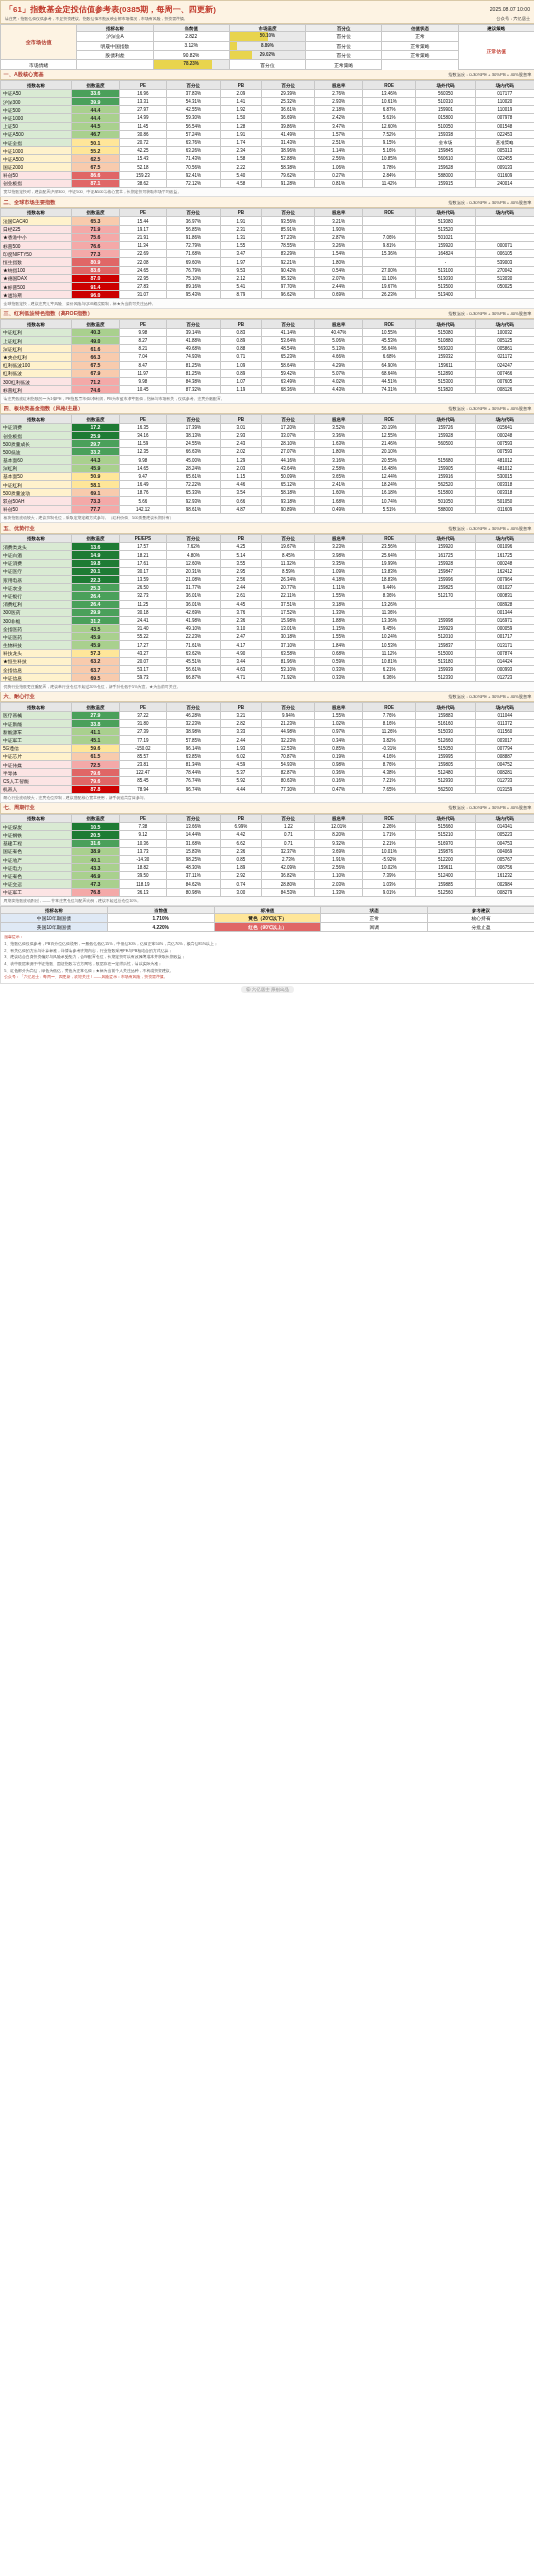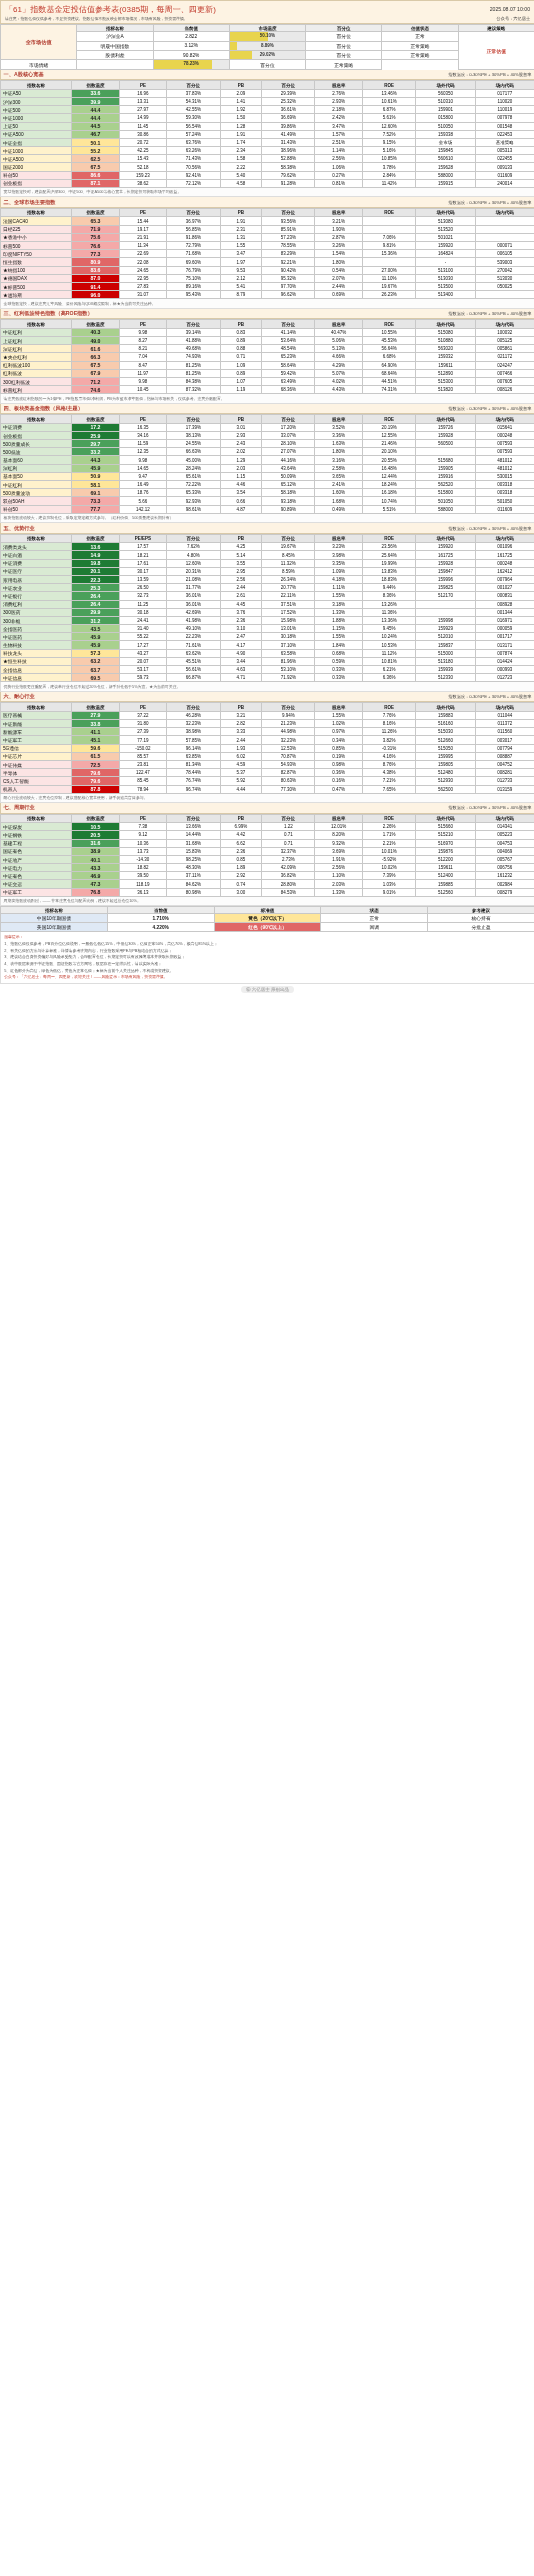--- a/index.html
+++ b/index.html
@@ -13,21 +13,21 @@
   .page { width:535px; }
 
   
   .hdr {
     background: #fdf3e3;
     border: 0.6px solid #d9c9a8;
     padding: 2.6px 3.9px 1.9px 3.9px;
   }
   .hdr-top { display:flex; align-items:center; justify-content:space-between; }
   .hdr-title {
-    font-size: 8px; font-weight: normal; color:#c0392b; letter-spacing:0.1px;
+    font-size: 8px; font-weight: bold; color:#c0392b; letter-spacing:0.1px;
   }
   .hdr-date { font-size: 5.2px; color:#333; }
   .hdr-sub { display:flex; align-items:center; justify-content:space-between; margin-top:1.3px;}
   .hdr-note { font-size:3.9px; color:#555; line-height:1.35; }
   .hdr-right { font-size:4.2px; color:#333; white-space:nowrap; }
 
   
   table { border-collapse: collapse; width:100%; table-layout:fixed; }
   td, th { border:0.6px solid #c8c8c8; font-size:4.5px; padding:0.6px 1.3px; height:7px; }
   th { background:#ededed; font-weight:bold; text-align:center; font-size:4.5px; }

